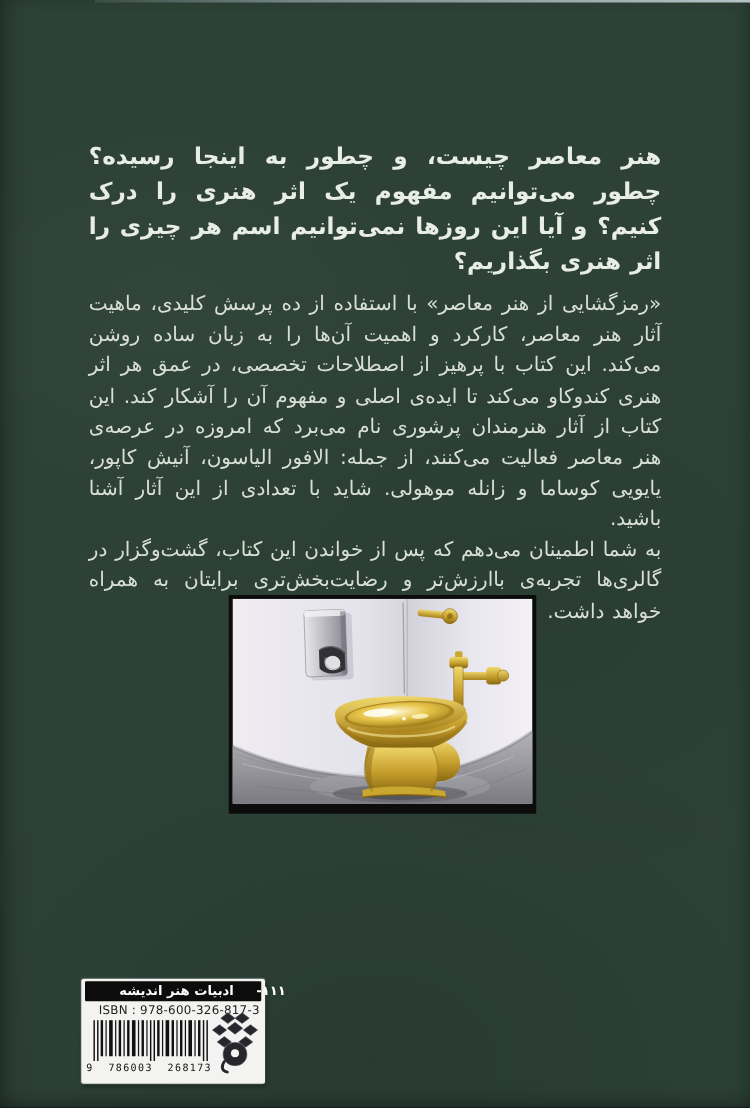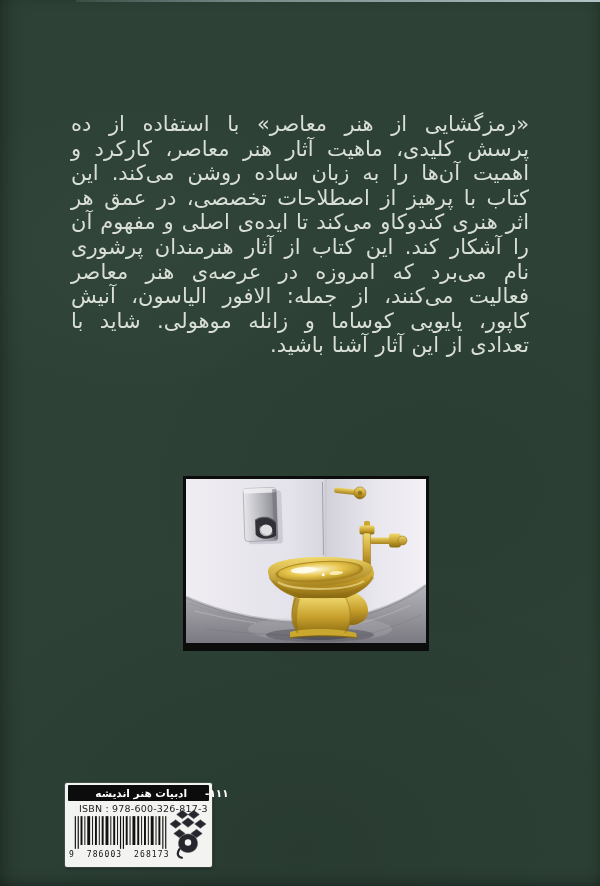--- a/index.html
+++ b/index.html
@@ -22,21 +22,21 @@
     position:absolute;top:0;left:76px;right:0;height:2px;
     background:linear-gradient(to right, rgba(180,196,202,.12), rgba(178,194,200,.55) 30%, rgba(205,219,224,.85));
   }
   .text-block{
     position:absolute;top:112px;left:71px;right:71px;
     direction:rtl;text-align:justify;word-spacing:1px;
   }
   .lead{
     margin:0 0 7px 0;font-size:18.5px;line-height:28px;font-weight:bold;color:#e8ede5;
   }
-  .body-text{margin:0;font-size:21px;line-height:24.6px;color:#d9dfd6;}
+  .body-text{margin:0;font-size:16px;line-height:24.6px;color:#d9dfd6;}
   .photo-frame{
     position:absolute;left:183px;top:476px;width:246px;height:175px;
     background:#0c0c0c;box-sizing:border-box;padding:3px 3px 8px 3px;
   }
   .photo-frame svg{display:block;width:240px;height:164px;}
   .barcode-label{
     position:absolute;left:65px;top:783px;width:147px;height:84px;
     background:#f3f3f1;border-radius:2px;box-sizing:border-box;padding:2px 3px;
     box-shadow:0 0 0 1px rgba(255,255,255,.1), 1px 2px 3px rgba(0,0,0,.3);
   }
@@ -60,21 +60,23 @@
   .publisher-logo{position:absolute;right:2px;top:-6px;}
 </style>
 </head>
 <body>
 
 <div class="cover">
 
   <div class="top-edge"></div>
 
   <div class="text-block">
+    <p class="lead">هنر معاصر چیست، و چطور به اینجا رسیده؟ چطور می‌توانیم مفهوم یک اثر هنری را درک کنیم؟ و آیا این روزها نمی‌توانیم اسم هر چیزی را اثر هنری بگذاریم؟</p>
     <p class="body-text">«رمزگشایی از هنر معاصر» با استفاده از ده پرسش کلیدی، ماهیت آثار هنر معاصر، کارکرد و اهمیت آن‌ها را به زبان ساده روشن می‌کند. این کتاب با پرهیز از اصطلاحات تخصصی، در عمق هر اثر هنری کندوکاو می‌کند تا ایده‌ی اصلی و مفهوم آن را آشکار کند. این کتاب از آثار هنرمندان پرشوری نام می‌برد که امروزه در عرصه‌ی هنر معاصر فعالیت می‌کنند، از جمله: الافور الیاسون، آنیش کاپور، یایویی کوساما و زانله موهولی. شاید با تعدادی از این آثار آشنا باشید.</p>
+    <p class="body-text">به شما اطمینان می‌دهم که پس از خواندن این کتاب، گشت‌وگزار در گالری‌ها تجربه‌ی باارزش‌تر و رضایت‌بخش‌تری برایتان به همراه خواهد داشت.</p>
   </div>
 
   <div class="photo-frame">
     <svg viewBox="0 0 240 164" xmlns="http://www.w3.org/2000/svg">
       <defs>
         <linearGradient id="wl" x1="0" y1="0" x2="1" y2="0">
           <stop offset="0" stop-color="#efedf2"></stop>
             <stop offset="0.75" stop-color="#e4e2ea"></stop>
             <stop offset="1" stop-color="#d7d5de"></stop>
         </linearGradient>

